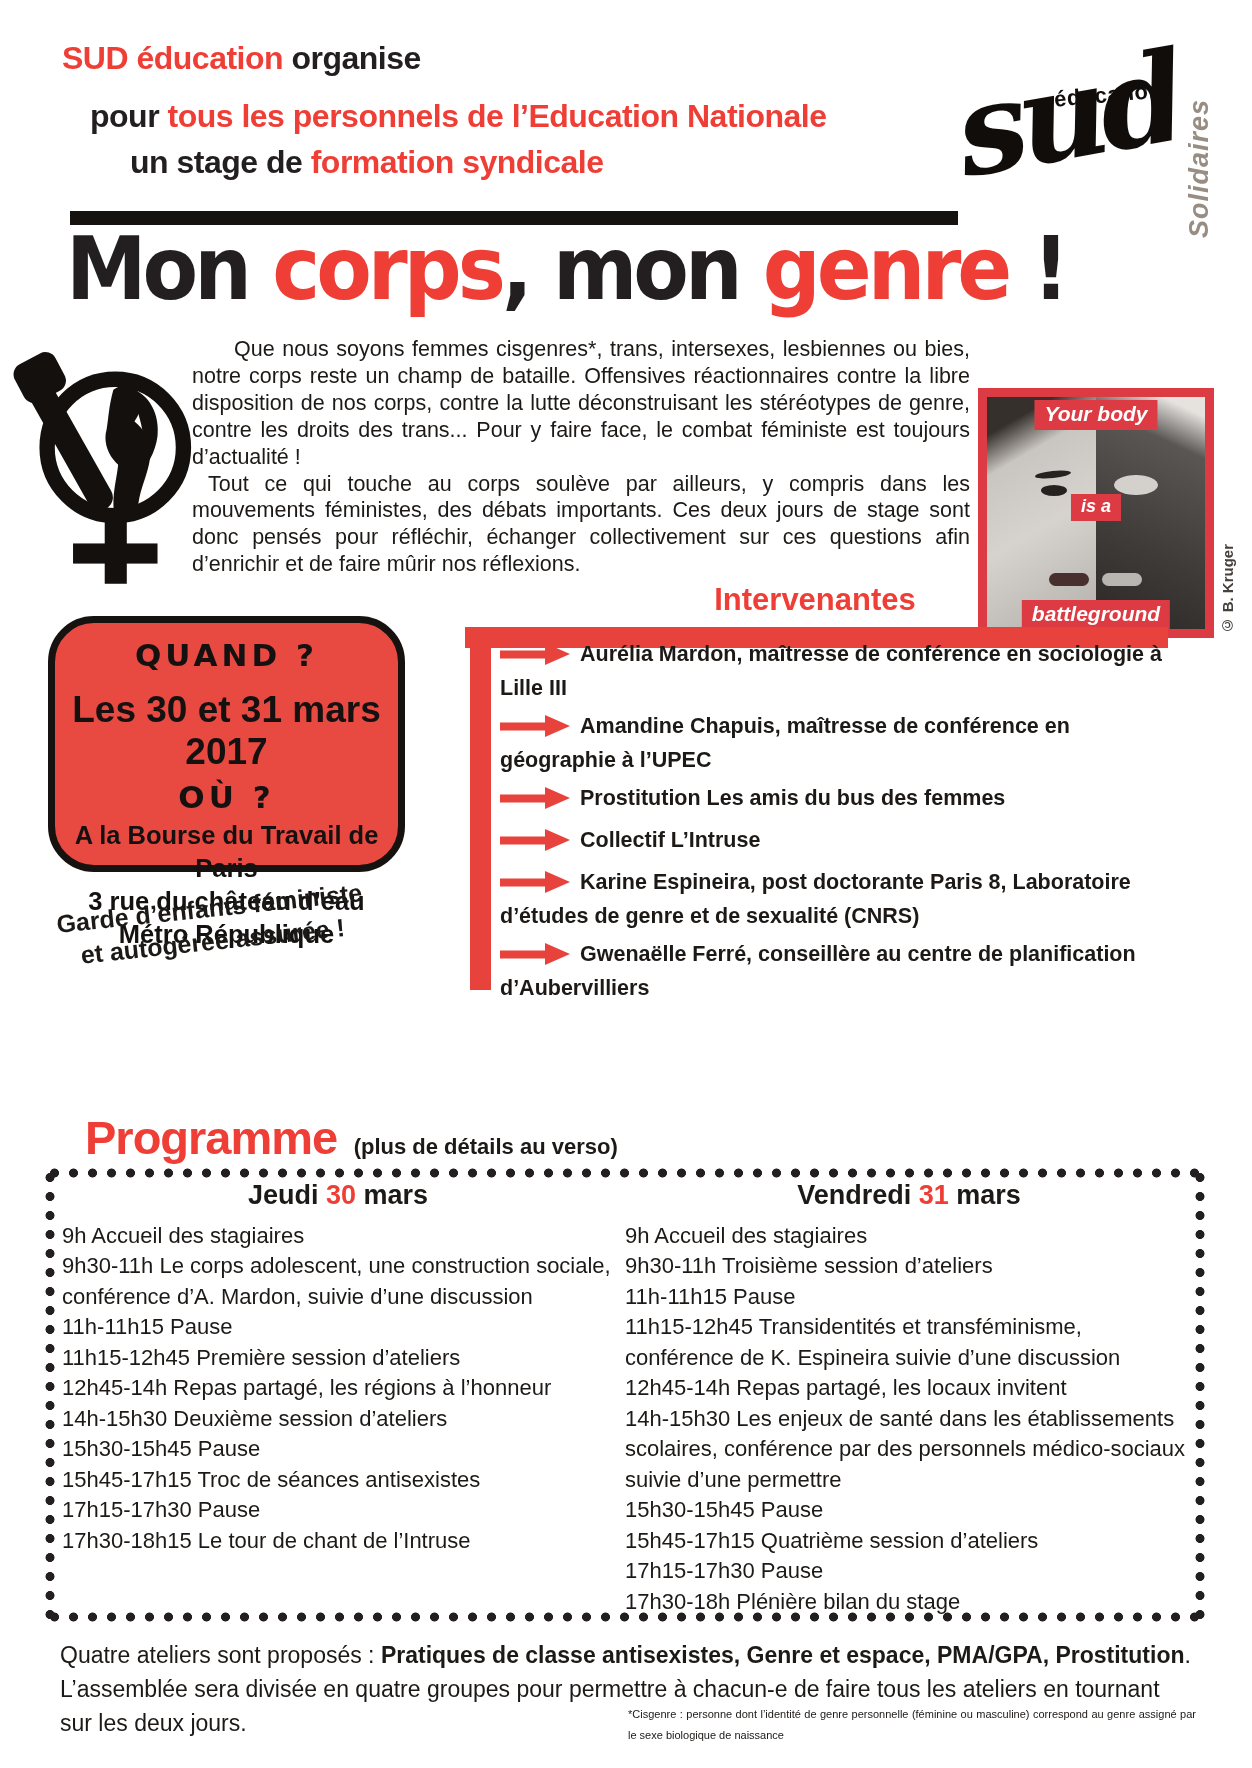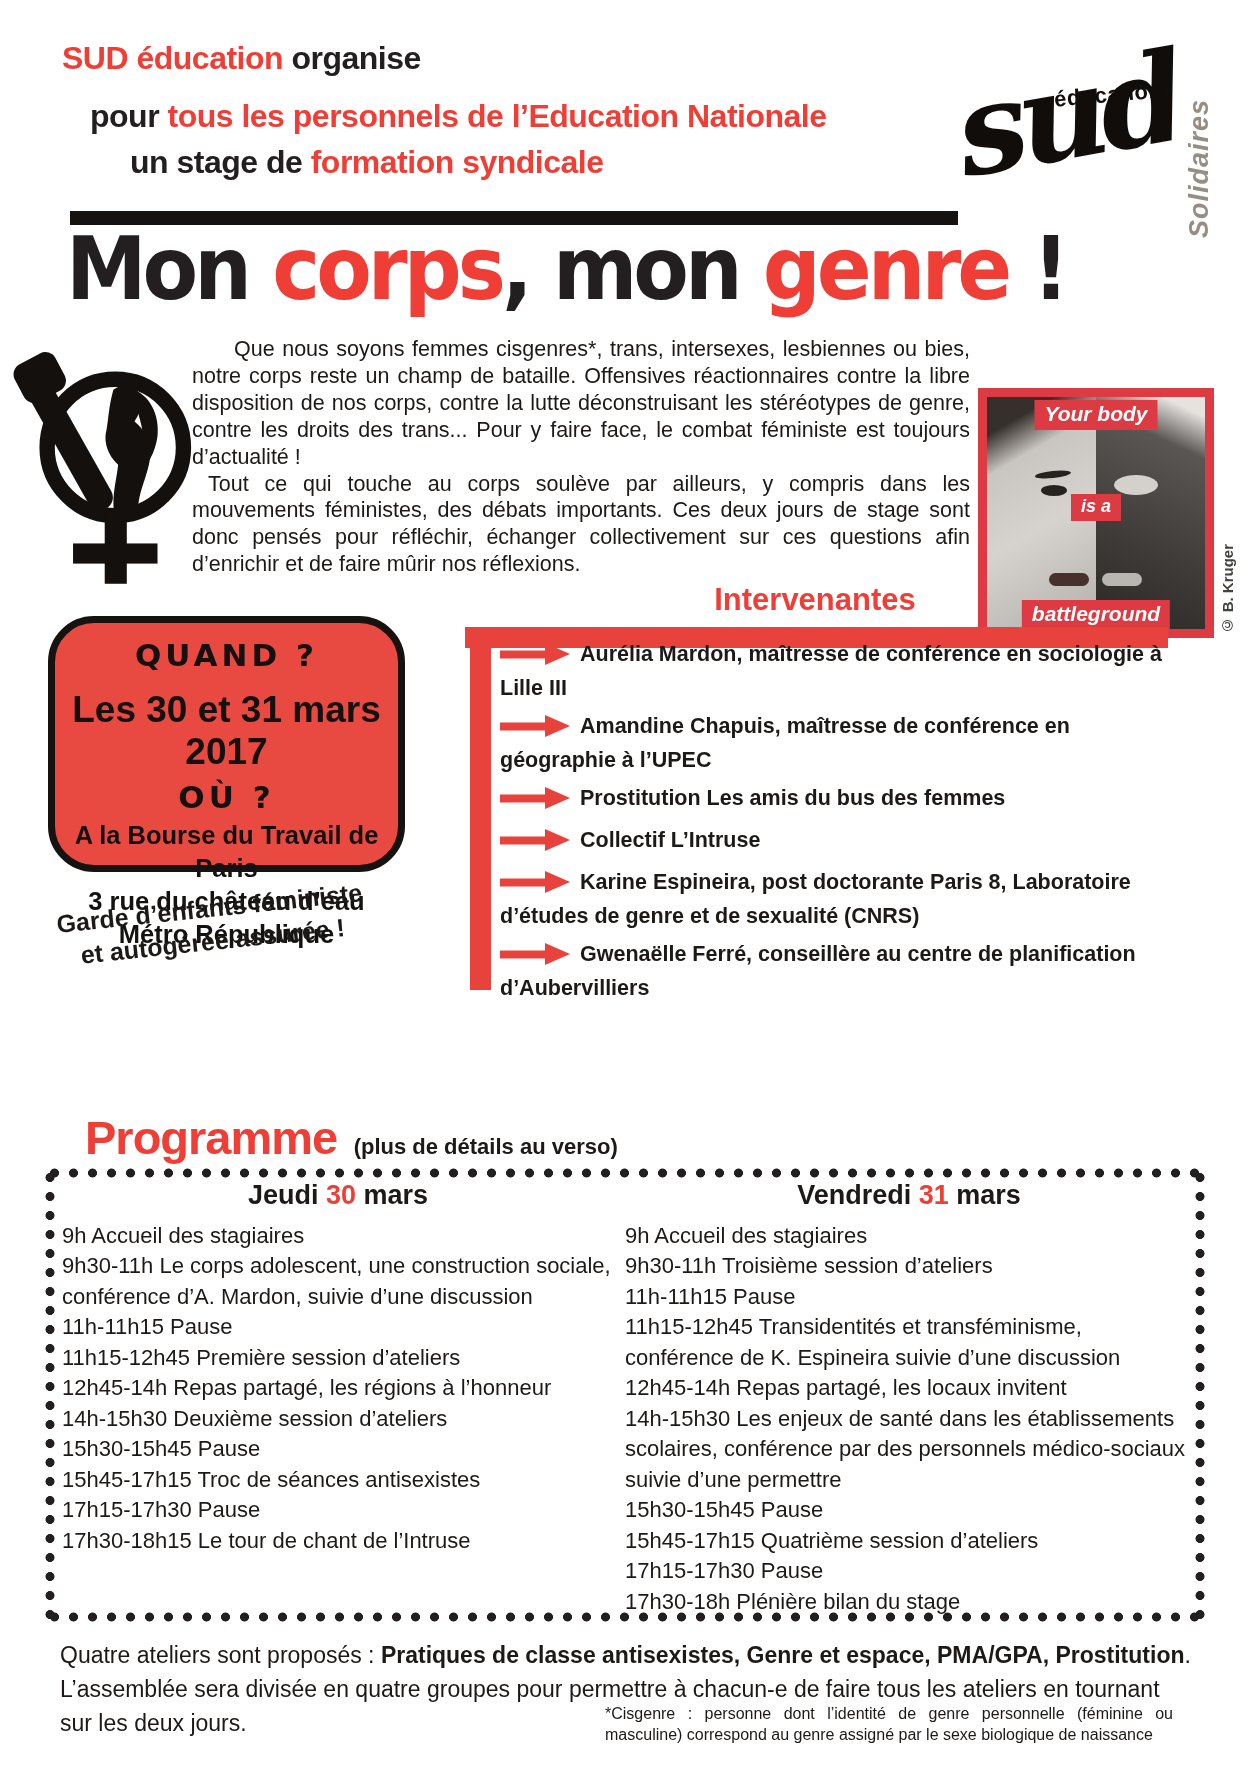--- a/index.html
+++ b/index.html
@@ -88,21 +88,21 @@
           background-size:10px 19px;background-repeat:repeat-y;background-position:center top;}
 
   .col{position:absolute;top:1180px;font-size:22px;line-height:30.5px;color:#1c1916;}
   .col-thu{left:62px;width:552px;}
   .col-fri{left:625px;width:568px;}
   .col-head{text-align:center;font-size:27px;font-weight:bold;margin-bottom:10px;}
   .col-item{margin:0;}
 
   
   .foot{position:absolute;left:60px;top:1638px;width:1136px;font-size:23px;line-height:34px;color:#1c1916;}
-  .footnote{position:absolute;left:605px;top:1704px;width:568px;font-size:16px;line-height:20.5px;
+  .footnote{position:absolute;left:628px;top:1704px;width:568px;font-size:11px;line-height:20.5px;
             text-align:justify;color:#1c1916;}
 </style>
 </head>
 <body>
 
 <div class="page">
 
   <div class="hdr-line" style="left:62px;top:40px;">
     <span class="red">SUD éducation</span>
     <span class="blk">organise</span>

